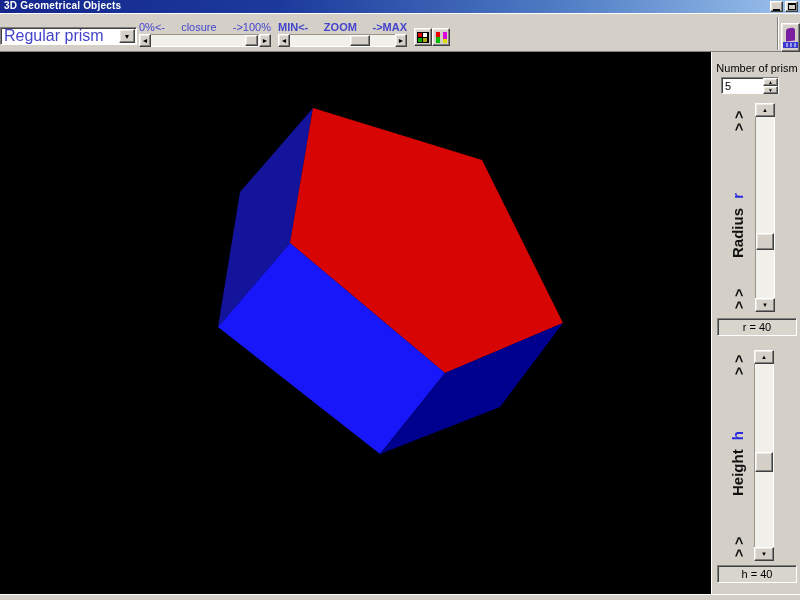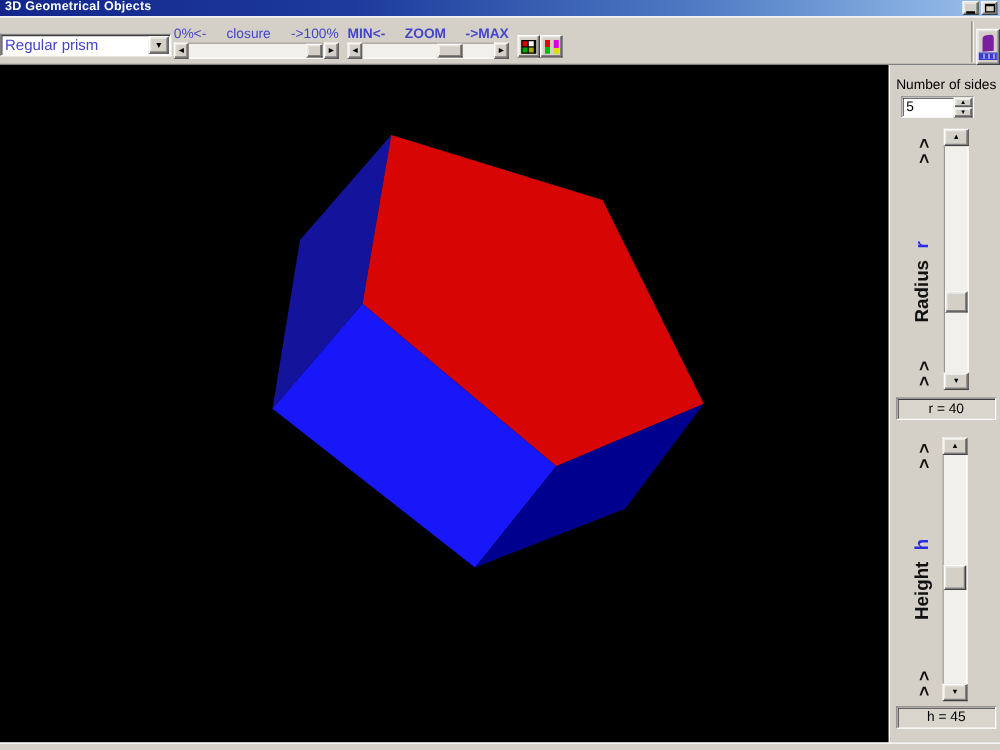--- a/index.html
+++ b/index.html
@@ -30,21 +30,21 @@
   
   .toolbar { position:absolute; left:0; top:13px; width:800px; height:39px;
              background:#d4d0c8; border-top:1px solid #ffffff; border-bottom:1px solid #808080; }
   .tb-label-row { position:absolute; top:7px; display:flex; justify-content:space-between;
                   font-size:11px; color:#4444cc; white-space:nowrap; }
   .lr-closure { left:139px; width:132px; }
   .lr-zoom    { left:278px; width:129px;font-weight:bold; }
 
   .combo { position:absolute; left:0; top:13px; width:137px; height:18px; background:#fff;
            display:flex; align-items:center; }
-  .combo-value { flex:1; font-size:12px; color:#4444cc; padding-left:3px; white-space:nowrap; overflow:hidden; }
+  .combo-value { flex:1; font-size:16px; color:#4444cc; padding-left:3px; white-space:nowrap; overflow:hidden; }
   .combo-btn { width:16px; height:14px; margin-right:1px; display:flex; align-items:center;
                justify-content:center; font-size:7px; color:#000; }
 
   .hsb { position:absolute; height:13px; display:flex; }
   .sb-closure { left:139px; top:20px; width:132px; }
   .sb-zoom    { left:278px; top:20px; width:129px; }
   .hsb-btn { width:12px; height:100%; display:flex; align-items:center; justify-content:center;
              font-size:7px; color:#000; flex:0 0 auto; }
   .hsb-track { flex:1; position:relative; background:#f2f0eb; border-top:1px solid #9a968e; border-bottom:1px solid #fff; }
   .hsb-thumb { position:absolute; top:0; height:11px; }
@@ -201,21 +201,21 @@
     <svg viewBox="0 0 711 542" xmlns="http://www.w3.org/2000/svg" style="background: rgb(0, 0, 0);">
         <polygon points="313,56 240,140 218,275 290,191" fill="#13139c"></polygon>
         <polygon points="313,56 482,108 563,271 445,321 290,191" fill="#d80505"></polygon>
         <polygon points="290,191 445,321 380,402 218,275" fill="#1717fa"></polygon>
         <polygon points="445,321 563,271 500,355 380,402" fill="#00008e"></polygon>
       </svg>
   </div>
 
   <div class="panel">
 
-    <div class="nos-label">Number of sides</div>
+    <div class="nos-label">Number of prism</div>
     <div class="spin sunken">
       <span class="spin-value">5</span>
       <span class="spin-btns">
         <span class="spin-btn raised">▲</span>
         <span class="spin-btn raised">▼</span>
       </span>
     </div>
 
     <div class="chev chev-r-top">&gt;&gt;</div>
     <div class="vlabel vl-radius"><span>Radius</span> <span class="sym">r</span></div>
@@ -232,19 +232,19 @@
     <div class="chev chev-h-top">&gt;&gt;</div>
     <div class="vlabel vl-height"><span>Height</span> <span class="sym">h</span></div>
     <div class="chev chev-h-bot">&gt;&gt;</div>
     <div class="vsb vsb-height">
       <span class="vsb-btn raised">▲</span>
       <span class="vsb-track">
         <span class="vsb-thumb thumb-height raised"></span>
       </span>
       <span class="vsb-btn raised">▼</span>
     </div>
-    <div class="readout ro-h sunken">h = 45</div>
+    <div class="readout ro-h sunken">h = 40</div>
 
   </div>
 
   <div class="bottom-strip"></div>
 
 </div>
 
 </body></html>

